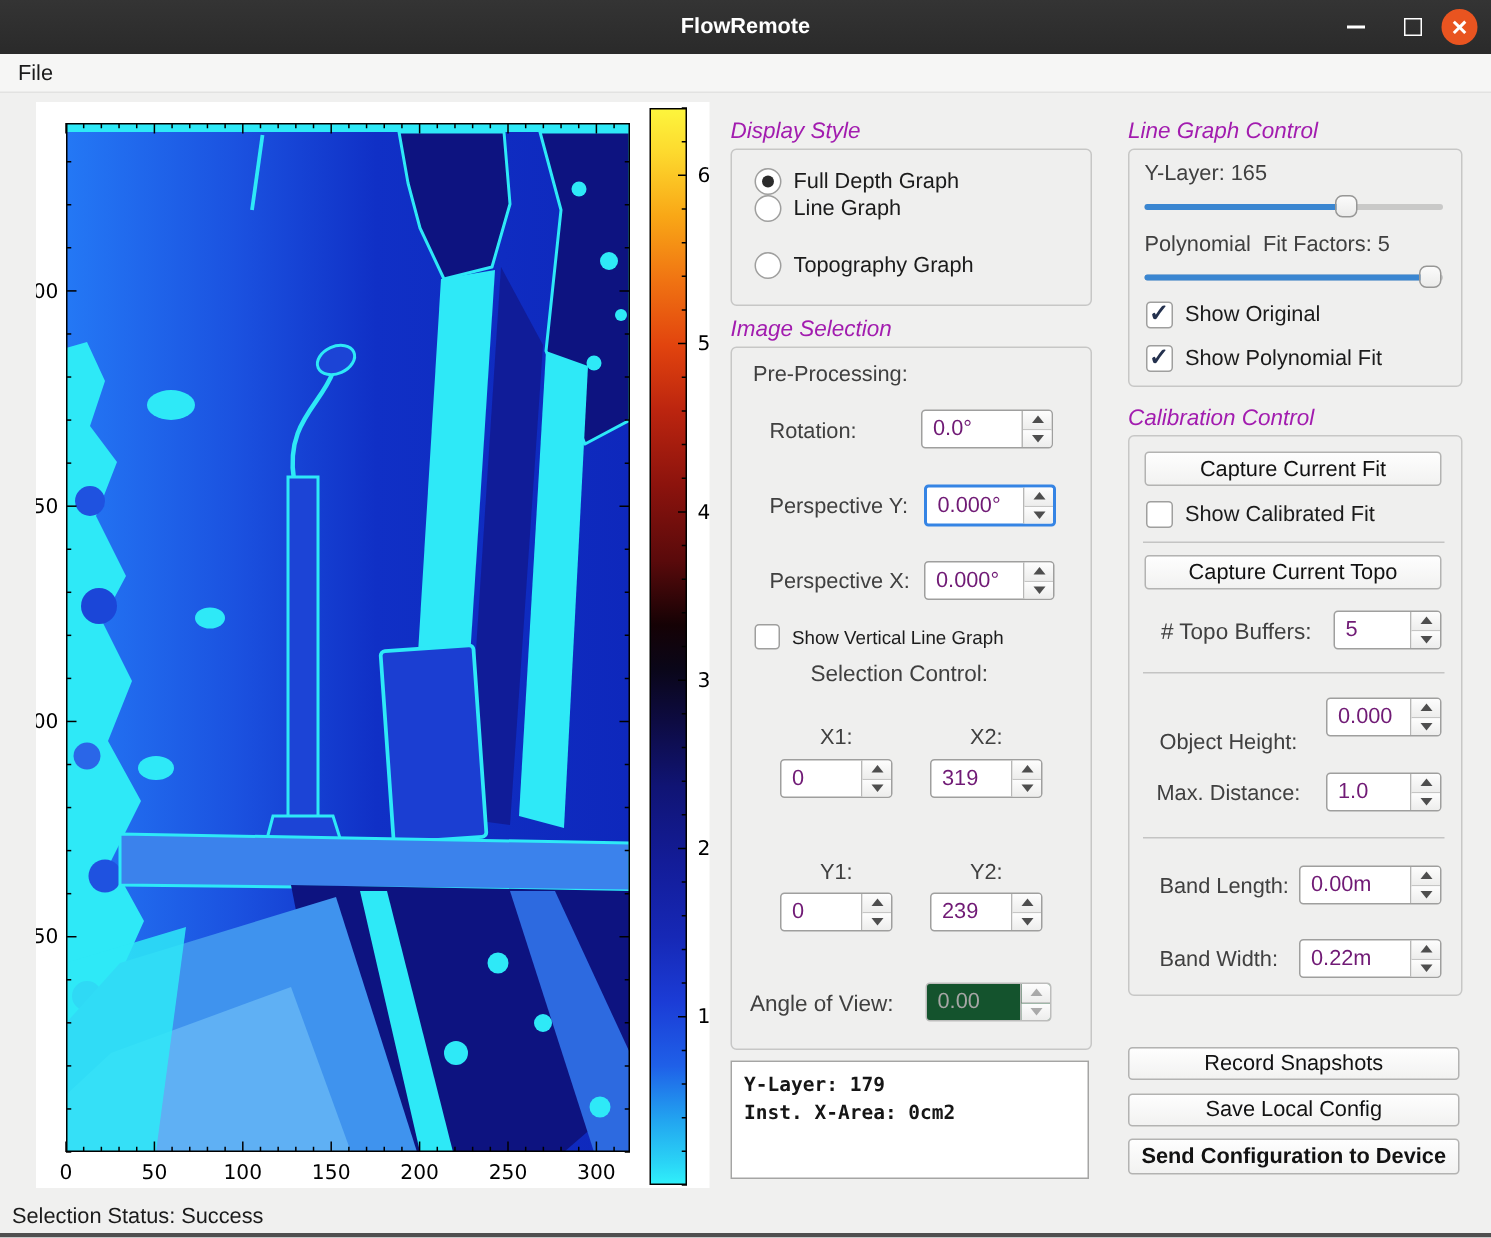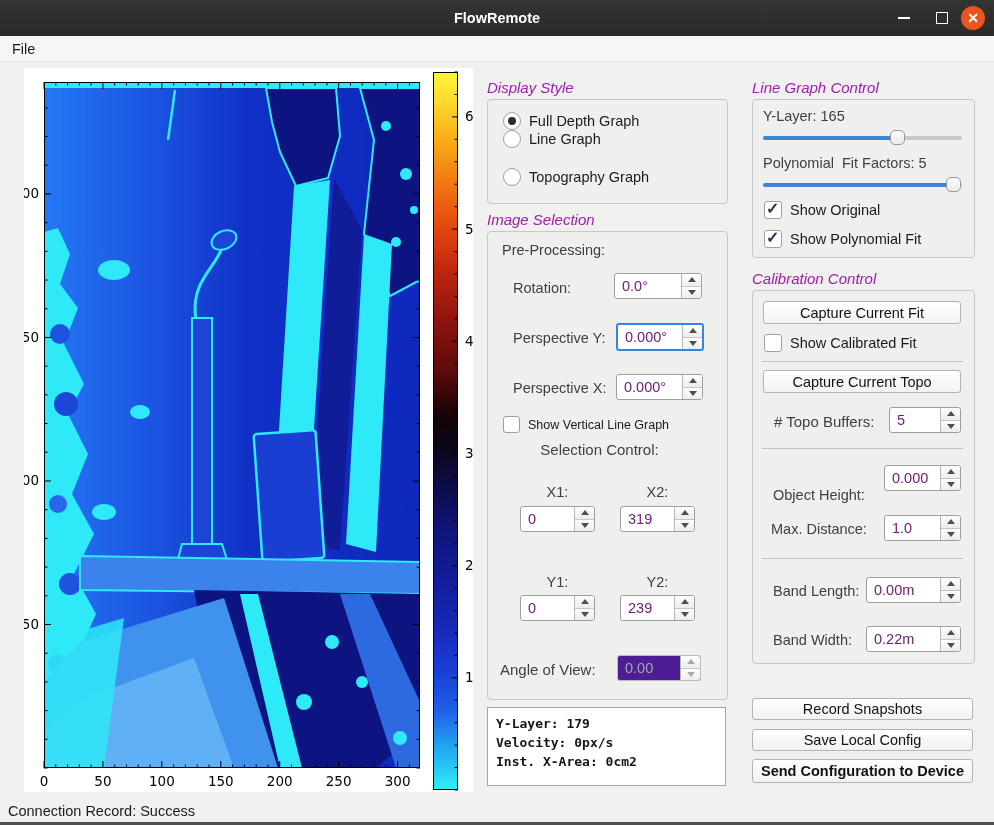--- a/index.html
+++ b/index.html
@@ -36,21 +36,21 @@
   .spin{position:absolute;height:26px;background:#fff;border:1px solid #9f9f9e;border-radius:3px;
     display:flex;align-items:stretch;box-sizing:border-box;}
   .spin .val{flex:1;display:flex;align-items:center;padding-left:7px;font-size:14.5px;color:#701a75;overflow:hidden;}
   .spin .btns{width:19px;display:flex;flex-direction:column;border-left:1px solid #b7b7b6;}
   .spin .b{flex:1;display:flex;align-items:center;justify-content:center;background:linear-gradient(#fdfdfd,#ededec);}
   .spin .b.up{border-bottom:1px solid #c6c6c5;border-radius:0 2px 0 0;}
   .spin .b.dn{border-radius:0 0 2px 0;}
   .spin .b.up::after{content:"";border-left:4px solid transparent;border-right:4px solid transparent;border-bottom:5px solid #4e4e4e;}
   .spin .b.dn::after{content:"";border-left:4px solid transparent;border-right:4px solid transparent;border-top:5px solid #4e4e4e;}
   .spin.focus{border:2px solid #3584e4;}
-  .spin.disabled{background:#4c1d95;border-color:#bdbdbc;}
+  .spin.disabled{background:#14532d;border-color:#bdbdbc;}
   .spin.disabled .val{color:#a6a6a5;}
   .spin.disabled .b::after{opacity:.45;}
   
   .cbrow{position:absolute;display:flex;align-items:center;gap:8px;}
   .cb{width:16px;height:16px;background:#fff;border:1px solid #9f9f9e;border-radius:3px;position:relative;flex:none;}
   .cb.on::after{content:"✓";position:absolute;left:1px;top:-3px;font-size:16px;font-weight:bold;color:#24314e;}
   .rad{width:16px;height:16px;background:#fff;border:1px solid #9f9f9e;border-radius:50%;position:relative;flex:none;}
   .rad.on::after{content:"";position:absolute;left:4px;top:4px;width:8px;height:8px;border-radius:50%;background:#2c2c2c;}
   .cbrow .txt{font-size:14.5px;white-space:pre;}
   .cbrow .txt.small{font-size:12.5px;}
@@ -432,21 +432,20 @@
 <div class="spin disabled" style="left:617px;top:655px;width:84px;">
   <span class="val">0.00</span>
   <span class="btns">
       <span class="b up"></span>
       <span class="b dn"></span>
     </span>
 </div>
 
 <div class="readout">
   <div>Y-Layer: 179</div>
-  <div>Velocity: 0px/s</div>
   <div>Inst. X-Area: 0cm2</div>
 </div>
 
 <div class="group-title" style="left:752px;top:79px;">Line Graph Control</div>
 <div class="group" style="left:752px;top:99px;width:221px;height:157px;"></div>
 <div class="lbl" style="left:763px;top:108px;">Y-Layer: 165</div>
 <div class="slider" id="slider-ylayer" style="left:763px;top:130px;width:199px;">
   <span class="track"></span>
     <span class="fill" style="width: 68%;"></span>
   <span class="handle" style="left: calc(68% - 8px);"></span>
@@ -522,15 +521,15 @@
       <span class="b up"></span>
       <span class="b dn"></span>
     </span>
 </div>
 
 <div class="btn" style="left:752px;top:698px;width:221px;height:22px;">Record Snapshots</div>
 <div class="btn" style="left:752px;top:729px;width:221px;height:22px;">Save Local Config</div>
 <div class="btn bold" style="left:752px;top:759px;width:221px;height:24px;">Send Configuration to Device</div>
 
 <div class="statusbar">
-  <span class="txt">Connection Record: Success</span>
+  <span class="txt">Selection Status: Success</span>
 </div>
 <div class="bottom-edge"></div>
 
 </body></html>

